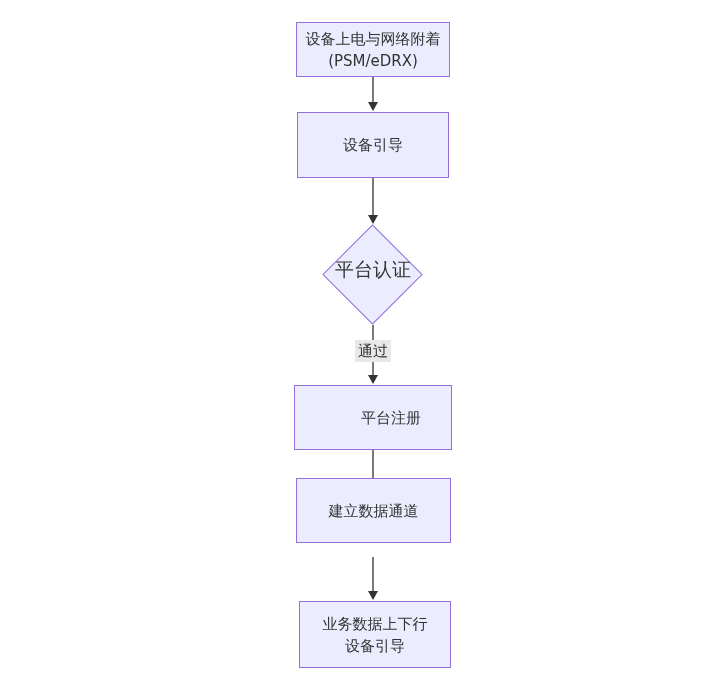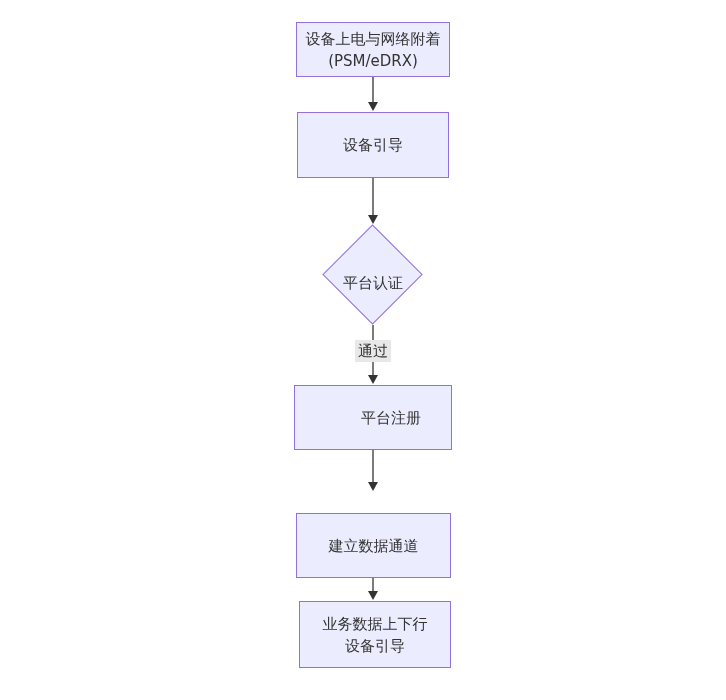--- a/index.html
+++ b/index.html
@@ -56,24 +56,24 @@
     height:71px;
     left:337px;
     top:239px;
     background:var(--fill);
     border:1px solid var(--border);
     transform:rotate(45deg);
   }
   .diamond-label{
     position:absolute;
     left:373px;
-    top:283px;
+    top:270px;
     transform:translate(-50%,-50%);
     color:var(--text);
-    font-size:15px;
+    font-size:19px;
     white-space:nowrap;
   }
   .edge-label{
     position:absolute;
     left:373px;
     top:351px;
     transform:translate(-50%,-50%);
     background:var(--edge-label-bg);
     color:var(--text);
     font-size:15px;
@@ -121,21 +121,21 @@
 
   <div class="diamond-shape"></div>
   <div class="diamond-label">平台认证</div>
 
   <div class="edge-label">通过</div>
 
   <div class="node" style="left:294px;top:385px;width:158px;height:65px;padding-left:36px;">
     <span class="line">平台注册</span>
   </div>
 
-  <div class="node" style="left:296px;top:513px;width:155px;height:65px;">
+  <div class="node" style="left:296px;top:478px;width:155px;height:65px;">
     <span class="line">建立数据通道</span>
   </div>
 
   <div class="node" style="left:299px;top:601px;width:152px;height:67px;">
     <span class="line">业务数据上下行</span>
     <span class="line">设备引导</span>
   </div>
 
 </div>
 

